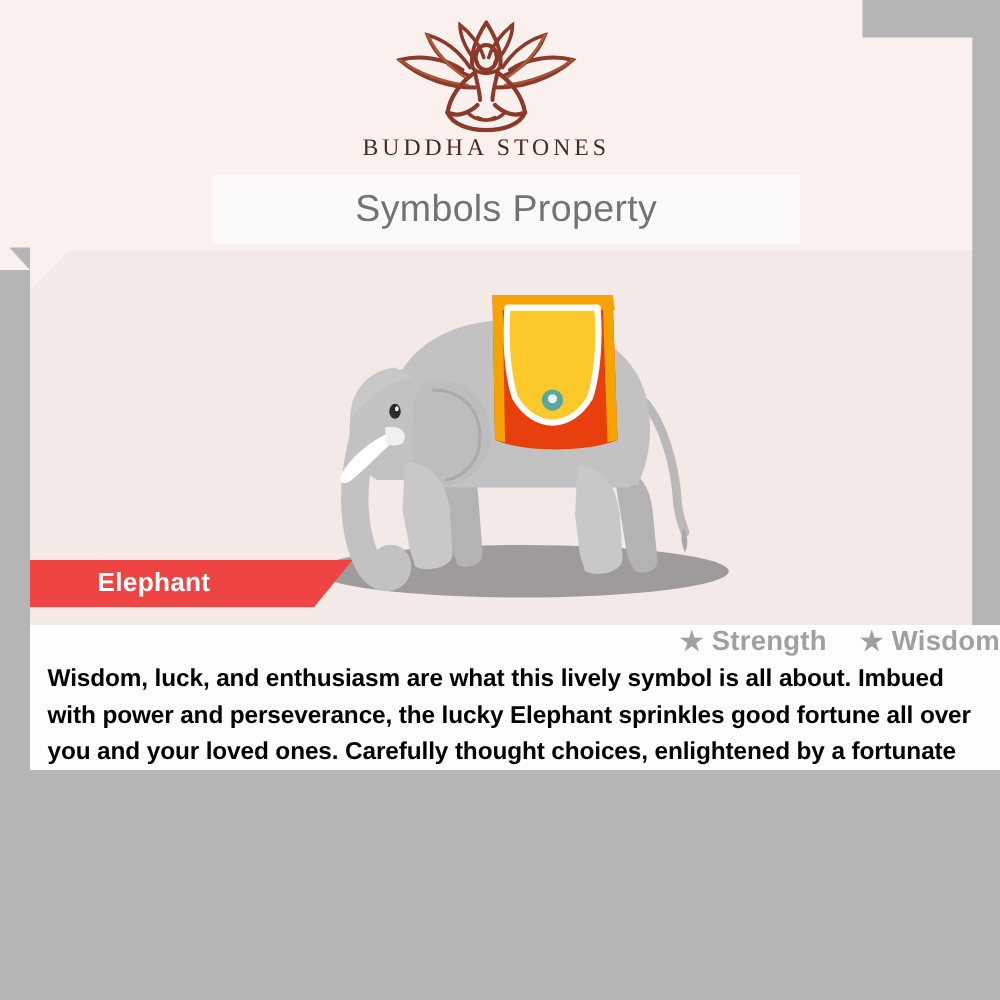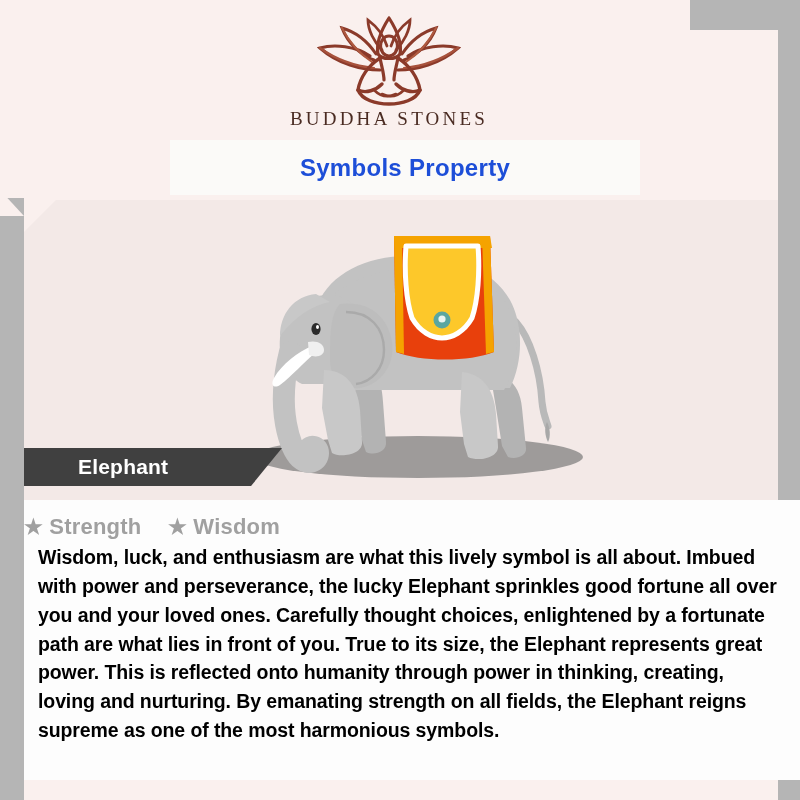--- a/index.html
+++ b/index.html
@@ -9,21 +9,21 @@
   body {
     width: 800px;
     height: 800px;
     overflow: hidden;
     font-family: "Liberation Sans", sans-serif;
     background: #b5b5b5;
   }
   .page {
     position: relative;
     width: 800px;
-    height: 800px;
+    height: 616px;
     background: #b5b5b5;
     overflow: hidden;
   }
 
   
   .cream-top {
     position: absolute;
     left: 0;
     top: 0;
     width: 778px;
@@ -120,43 +120,43 @@
     left: 170px;
     top: 140px;
     width: 470px;
     height: 55px;
     background: #fbfaf8;
     display: flex;
     align-items: center;
     justify-content: center;
   }
   .title-band-text {
-    font-size: 24px;
-    font-weight: bold;
-    color: #1d4ed8;
+    font-size: 30px;
+    font-weight: normal;
+    color: #737373;
     letter-spacing: 0.3px;
   }
 
   
   .illus {
     position: absolute;
     left: 190px;
     top: 212px;
     width: 440px;
     height: 275px;
   }
 
   
   .name-tag {
     position: absolute;
     left: 24px;
     top: 448px;
     width: 258px;
     height: 38px;
-    background: #404040;
+    background: #ef4444;
     clip-path: polygon(0 0, 100% 0, 88% 100%, 0 100%);
     display: flex;
     align-items: center;
   }
   .name-tag-text {
     color: #ffffff;
     font-size: 21px;
     font-weight: bold;
     margin-left: 54px;
     letter-spacing: 0.2px;
@@ -165,22 +165,21 @@
   
   .text-panel {
     position: absolute;
     left: 24px;
     top: 500px;
     width: 776px;
     height: 280px;
     background: #fdfdfd;
   }
   .attrs {
-    text-align: left;
-    padding-top: 14px;
+    text-align: right;
     font-size: 22px;
     font-weight: bold;
     color: #a0a0a0;
     letter-spacing: 0.2px;
   }
   .attrs .star {
     color: #a0a0a0;
     font-size: 21px;
   }
   .attr-gap { display: inline-block; width: 14px; }

